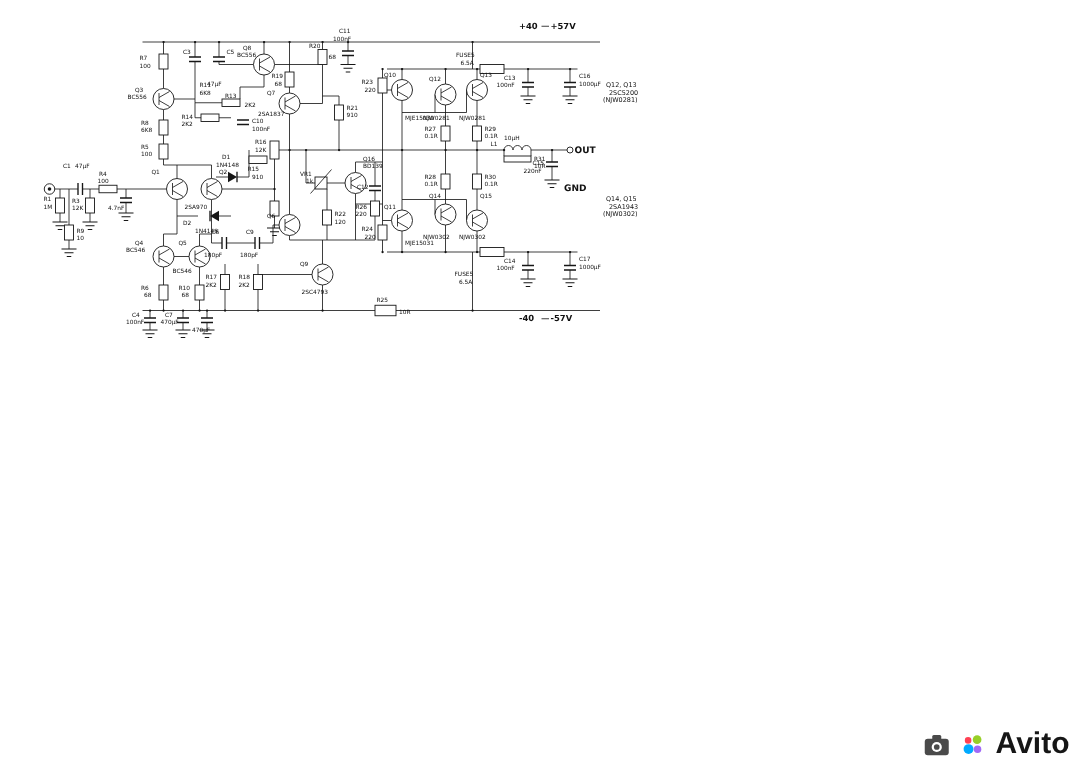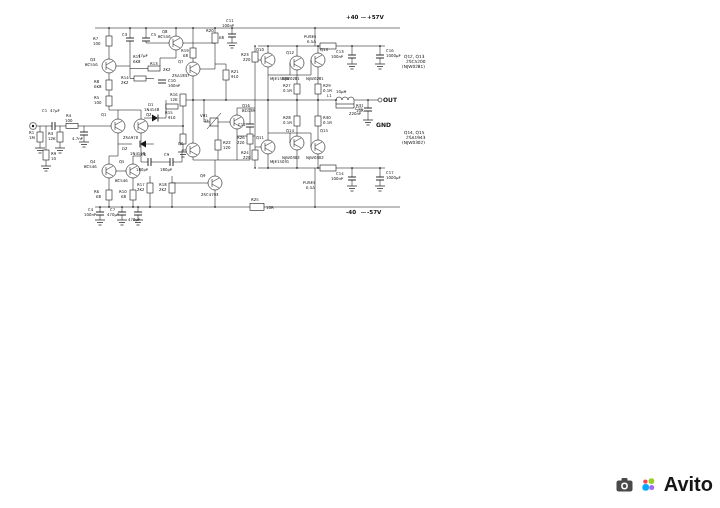--- a/index.html
+++ b/index.html
@@ -11,21 +11,21 @@
   .gn{stroke:#161616;stroke-width:.7;fill:none;}
   .dots{stroke:#161616;stroke-width:1.5;stroke-linecap:round;fill:none;}
   .tr{fill:#ffffff;stroke:#161616;stroke-width:.6;}
   .gl{stroke:#161616;stroke-width:.55;fill:none;}
   .rc{fill:#ffffff;stroke:#161616;stroke-width:.6;}
   .di{fill:#161616;}
   .lb{font:3.9px "DejaVu Sans",sans-serif;fill:#111;}
   .lbN{font:4.3px "DejaVu Sans",sans-serif;fill:#111;}
   .lbB{font:bold 5.6px "DejaVu Sans",sans-serif;fill:#111;}
   .lbO{font:bold 6px "DejaVu Sans",sans-serif;fill:#111;}
-  .watermark{position:absolute;right:7px;bottom:12px;display:flex;align-items:center;gap:9px;}
+  .watermark{position:absolute;right:7px;bottom:0;display:flex;align-items:center;gap:9px;}
   .brand{font-family:"Liberation Sans",sans-serif;font-size:20px;font-weight:600;color:#161616;}
 </style>
 </head>
 <body>
 
 <svg class="schem" width="720" height="508" viewBox="0 0 720 508">
 
   <g>
     <path class="w" d="M95,28 H400 M95,207 H400
       M109,28 V59 M130,28 V38 M146,28 V38 M176,28 V36 M193,28 V48 M215,28 V33 M232,28 V34 M315,28 V46

